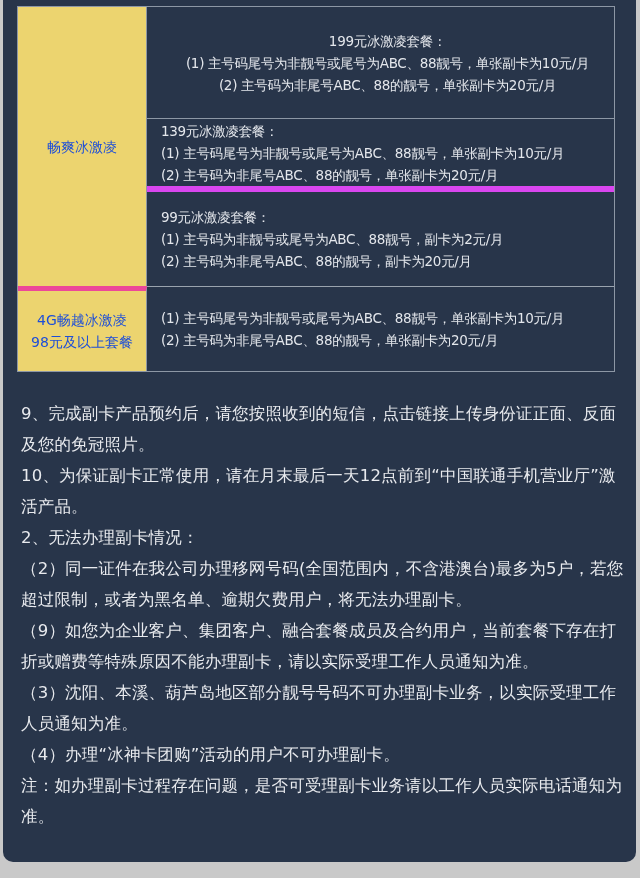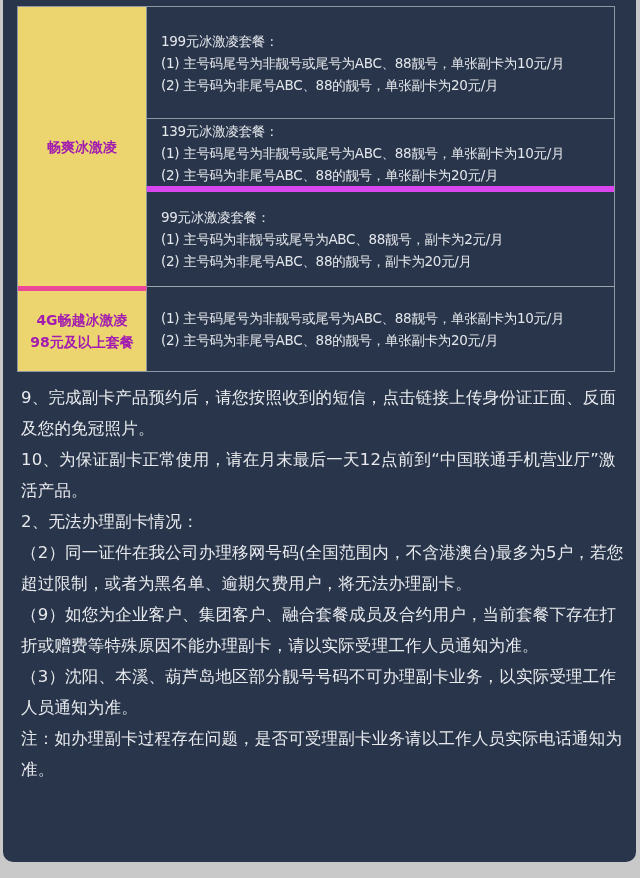--- a/index.html
+++ b/index.html
@@ -18,44 +18,43 @@
   .table {
     position: absolute;
     left: 14px; top: 6px; width: 598px; height: 366px;
     border: 1px solid #8d97a5;
     display: grid;
     grid-template-columns: 129px 1fr;
     grid-template-rows: 279px 1fr;
   }
   .cat {
     background: #ecd46f;
-    color: #a21caf;
+    color: #1d4ed8;
     display: flex; align-items: center; justify-content: center;
     text-align: center;
     font-size: 14px; line-height: 22px;
     border-right: 1px solid #8d97a5;
-    font-weight: bold;
   }
   .cat.second { border-top: 5px solid #ec4899; }
   .cat span { display: block; }
   .plans { display: flex; flex-direction: column; }
   .plan {
     color: #e4e7ec;
     font-size: 13.5px; line-height: 22px;
     padding-left: 14px;
     display: flex; flex-direction: column; justify-content: center;
     letter-spacing: -0.3px;
   }
-  .plan.p1 { height: 112px; border-bottom: 1px solid #8d97a5; }
+  .plan.p1 { height: 112px; border-bottom: 1px solid #8d97a5; text-align: center; }
   .plan.p2 { height: 73px; border-bottom: 6px solid #d946ef; }
   .plan.p3 { flex: 1; }
   .plan.p4 { border-top: 1px solid #9aa3ae; }
   .notes {
     position: absolute;
-    left: 18px; top: 382px; width: 610px;
+    left: 18px; top: 398px; width: 610px;
     color: #e8eaee;
     font-size: 16.5px; line-height: 31px;
     letter-spacing: 0.2px;
   }
   .notes p { margin: 0; }
 </style>
 </head>
 <body>
 
 <div class="panel">
@@ -92,15 +91,16 @@
     </div>
   </div>
 
   <div class="notes">
     <p>9、完成副卡产品预约后，请您按照收到的短信，点击链接上传身份证正面、反面及您的免冠照片。</p>
     <p>10、为保证副卡正常使用，请在月末最后一天12点前到“中国联通手机营业厅”激活产品。</p>
     <p>2、无法办理副卡情况：</p>
     <p>（2）同一证件在我公司办理移网号码(全国范围内，不含港澳台)最多为5户，若您超过限制，或者为黑名单、逾期欠费用户，将无法办理副卡。</p>
     <p>（9）如您为企业客户、集团客户、融合套餐成员及合约用户，当前套餐下存在打折或赠费等特殊原因不能办理副卡，请以实际受理工作人员通知为准。</p>
     <p>（3）沈阳、本溪、葫芦岛地区部分靓号号码不可办理副卡业务，以实际受理工作人员通知为准。</p>
+    <p>（4）办理“冰神卡团购”活动的用户不可办理副卡。</p>
     <p>注：如办理副卡过程存在问题，是否可受理副卡业务请以工作人员实际电话通知为准。</p>
   </div>
 </div>
 
 </body></html>

